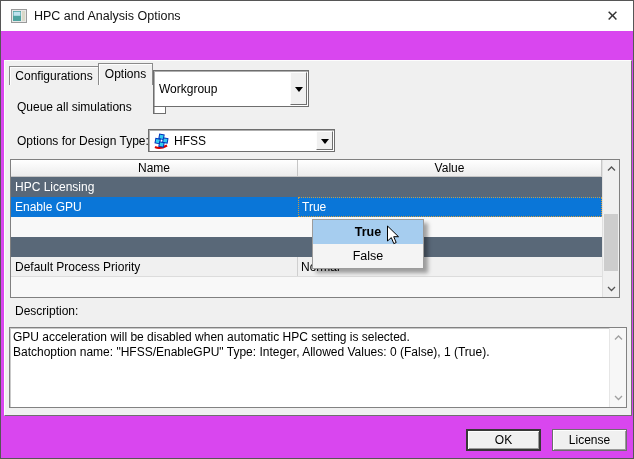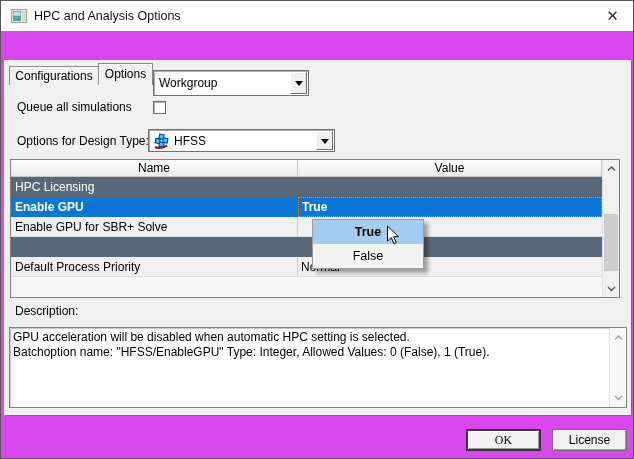--- a/index.html
+++ b/index.html
@@ -55,21 +55,21 @@
   .sb-btn { position:absolute; left:0; width:16px; height:17px; display:flex; align-items:center; justify-content:center; }
   .sb-thumb { position:absolute; left:1px; width:14px; background:#cdcdcd; }
   
   .descbox { left:8px; top:326px; width:618px; height:81px; background:#ffffff;
              border:1px solid #828282; box-shadow: inset 1px 1px 0 #c9c9c9; }
   .desc-text { position:absolute; left:3px; top:2px; right:20px; }
   .desc-line { font-size:12px; line-height:14.6px; white-space:nowrap; }
   
   .btn { width:75px; height:22px; background:#f0f0f0; text-align:center; line-height:20px; font-size:12px;
          border:1px solid #6e6e6e; box-shadow: inset 1px 1px 0 #fdfdfd, inset -1px -1px 0 #9a9a9a; }
-  .btn-default { border:2px solid #383838; line-height:18px;font-family:Liberation Serif, serif; }
+  .btn-default { border:2px solid #383838; line-height:18px; }
   
   .popup { left:311px; top:218px; width:112px; background:#f4f4f4; border:1px solid #9c9c9c;
            box-shadow: 4px 4px 4px rgba(0,0,0,0.35); z-index:10; }
   .popup-item { height:24px; line-height:24px; text-align:center; font-size:12.5px; }
   .popup-item-hl { background:#a6cdef; font-weight:bold; }
   .cursor-icon { left:385px; top:224px; z-index:11; }
 </style>
 </head>
 <body>
 
@@ -85,21 +85,21 @@
     <div class="abs title-text">HPC and Analysis Options</div>
     <div class="abs close-btn">✕</div>
   </div>
 
   <div class="abs tab tab-inactive">Configurations</div>
   <div class="abs tab tab-active">Options</div>
 
   <div class="abs panel"></div>
 
   <div class="abs lbl" style="left:16px; top:70px;">HPC License:</div>
-  <div class="abs combo" style="left:152px; top:69px; width:156px; height:26px;">
+  <div class="abs combo" style="left:152px; top:69px; width:156px; height:37px;">
     <div class="combo-text">Workgroup</div>
     <div class="combo-arrow-btn">
       <div class="tri-down"></div>
     </div>
   </div>
 
   <div class="abs lbl" style="left:16px; top:96px;">Queue all simulations</div>
   <div class="abs checkbox" style="left:152px; top:100px;"></div>
 
   <div class="abs lbl" style="left:16px; top:130px;">Options for Design Type:</div>
@@ -122,27 +122,23 @@
   <div class="abs tbl">
     <div class="tbl-inner">
       <div class="thead">
         <div class="th" style="width:287px;">Name</div>
         <div class="th" style="flex:1;">Value</div>
       </div>
       <div class="trow row-section" style="top:17px;gap:24px;">
         <div class="cell cell-name">HPC Licensing</div>
         <div class="cell cell-value"></div>
       </div>
-      <div class="trow row-selected" style="top:37px;font-weight:bold;">
+      <div class="trow row-selected" style="top:37px;">
         <div class="cell cell-name">Enable GPU</div>
         <div class="cell cell-value">True</div>
-      </div>
-      <div class="trow row-item" style="top:57px;">
-        <div class="cell cell-name">Enable GPU for SBR+ Solve</div>
-        <div class="cell cell-value"></div>
       </div>
       <div class="trow row-section" style="top:77px;">
         <div class="cell cell-value"></div>
       </div>
       <div class="trow row-item" style="top:97px;">
         <div class="cell cell-name">Default Process Priority</div>
         <div class="cell cell-value">Normal</div>
       </div>
     </div>
 

